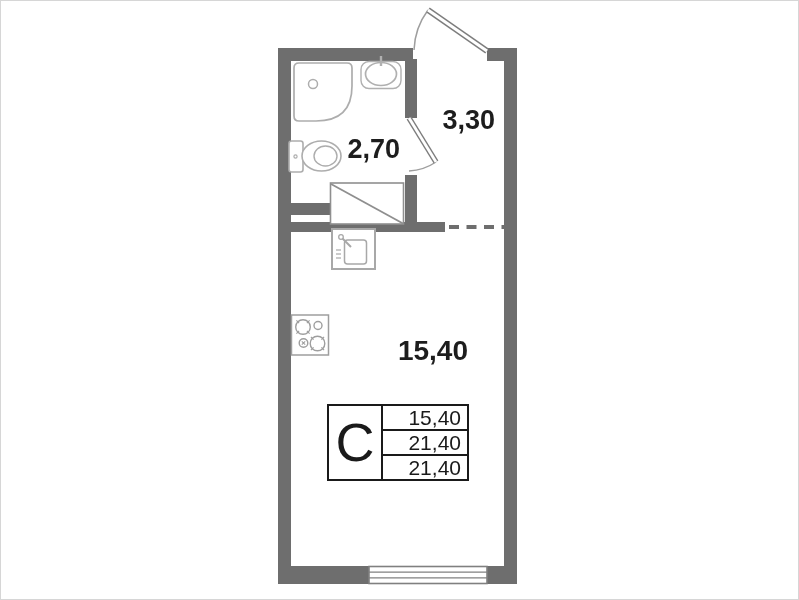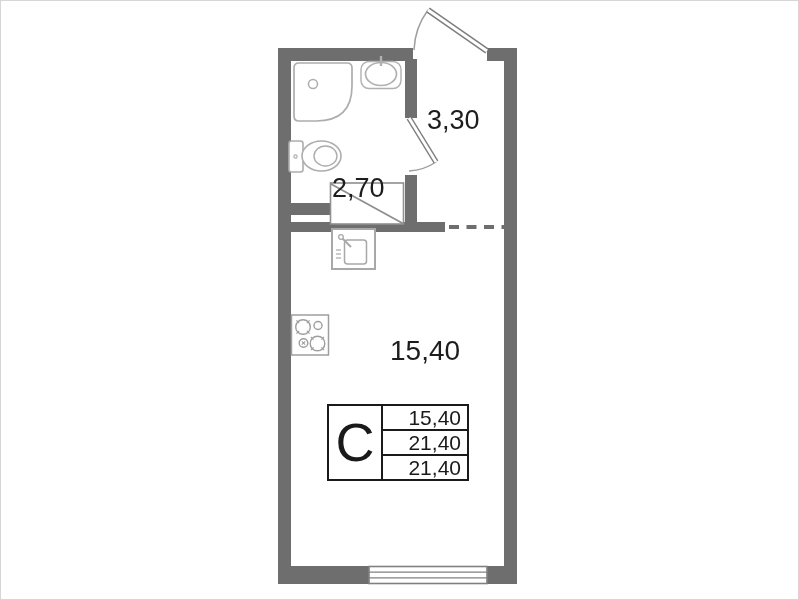--- a/index.html
+++ b/index.html
@@ -3,22 +3,22 @@
 <meta charset="utf-8">
 <style>
   html,body{margin:0;padding:0;background:#fff;}
   .canvas{
     position:relative;width:799px;height:600px;background:#ffffff;
     box-shadow:inset 0 0 0 1px #d6d6d6;overflow:hidden;
     font-family:"Liberation Sans",sans-serif;
   }
   .plan-svg{position:absolute;left:0;top:0;}
   .room-label{
-    position:absolute;color:#1d1d1d;text-align:left;
-    font-size:27px;line-height:1;white-space:nowrap;
+    position:absolute;color:#1d1d1d;text-align:right;
+    font-size:27px;line-height:1;white-space:nowrap;font-weight:bold;
   }
   .room-label.big{font-size:28px;}
   .legend{
     position:absolute;left:327px;top:404px;width:142px;height:77px;
     box-sizing:border-box;border:2px solid #1a1a1a;background:#ffffff;
     display:flex;color:#1a1a1a;
   }
   .legend-type{
     width:54px;box-sizing:border-box;border-right:2px solid #1a1a1a;
     display:flex;align-items:center;justify-content:center;
@@ -110,21 +110,21 @@
       <circle cx="303" cy="327" r="7.3" stroke-width="1.4"></circle>
       <path stroke-width="1.1" d="M306.9,323.1 L309.6,320.4 M299.1,323.1 L296.4,320.4 M306.9,330.9 L309.6,333.6 M299.1,330.9 L296.4,333.6"></path>
       <circle cx="318" cy="325.5" r="4" stroke-width="1.4"></circle>
       <circle cx="303.5" cy="343" r="4.3" stroke-width="1.4"></circle>
       <path stroke-width="1.1" d="M301.8,341.3 L305.2,344.7 M305.2,341.3 L301.8,344.7"></path>
       <circle cx="317.5" cy="343.5" r="7.3" stroke-width="1.4"></circle>
       <path stroke-width="1.1" d="M321.4,339.6 L324.1,336.9 M313.6,339.6 L310.9,336.9 M321.4,347.4 L324.1,350.1 M313.6,347.4 L310.9,350.1"></path>
     </g>
   </svg>
 
-  <div class="room-label" style="left:332px;top:136px;width:68px;margin-top:39px;">2,70</div>
+  <div class="room-label" style="left:332px;top:136px;width:68px;">2,70</div>
 
   <div class="room-label" style="left:427px;top:107px;width:68px;">3,30</div>
 
   <div class="room-label big" style="left:390px;top:337px;width:78px;">15,40</div>
 
   <div class="legend">
     <div class="legend-type">C</div>
     <div class="legend-rows">
       <div class="legend-row">15,40</div>
       <div class="legend-row">21,40</div>

